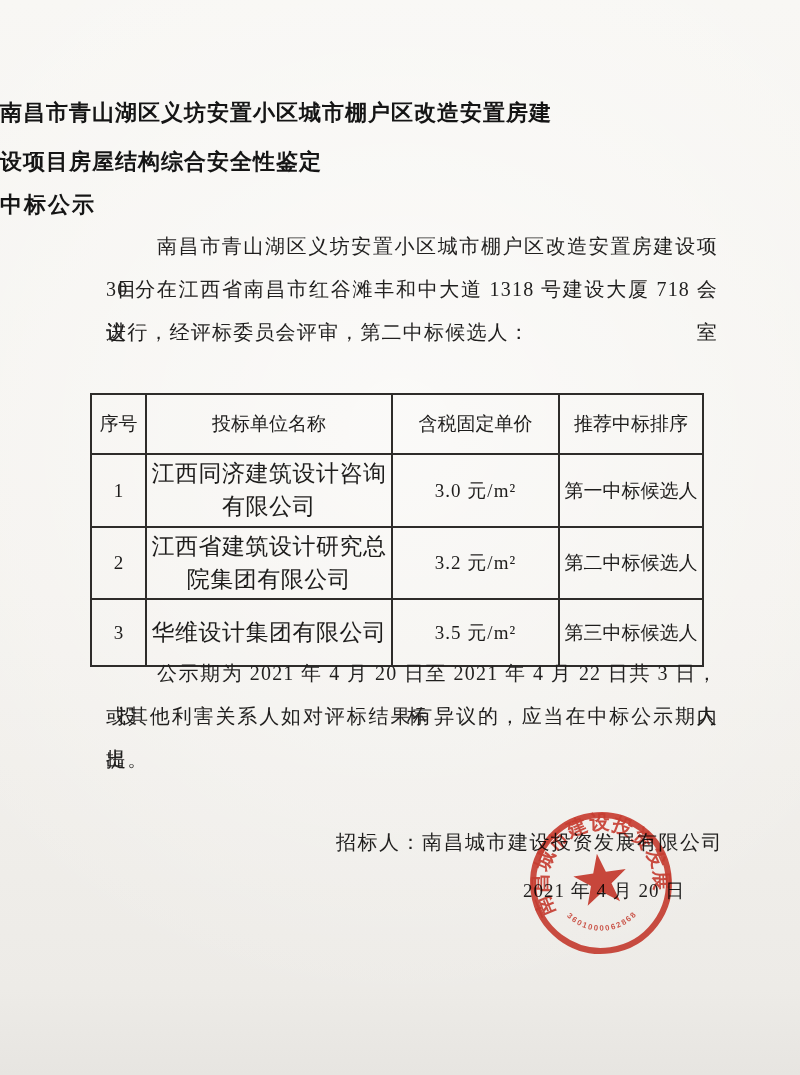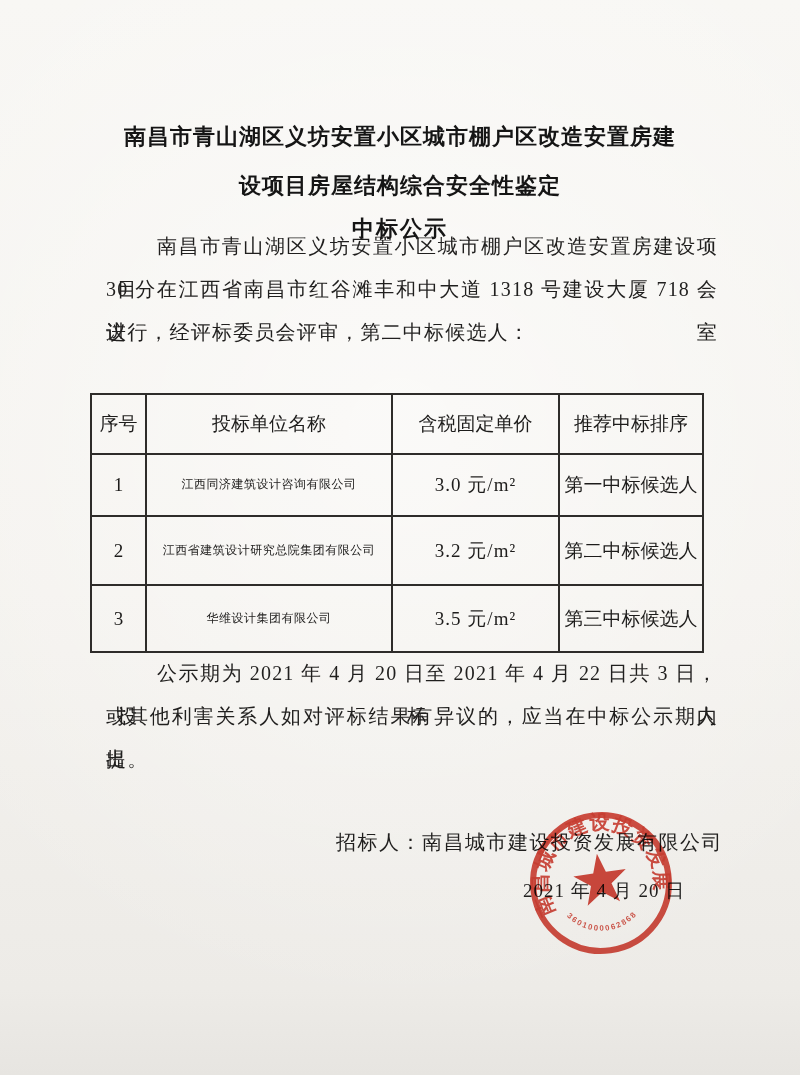--- a/index.html
+++ b/index.html
@@ -8,23 +8,23 @@
     width:800px;height:1075px;
     margin:0 auto;
     background:
       radial-gradient(120% 90% at 50% 40%, rgba(255,255,255,.55) 0%, rgba(255,255,255,0) 60%),
       linear-gradient(180deg,#f8f7f4 0%,#f4f2ee 55%,#edebe7 92%,#e7e5e1 100%);
     overflow:hidden;
     font-family:"Liberation Serif","DejaVu Serif",serif;
     color:#1c1b1a;
   }
   .title{
-    position:absolute;left:0;width:800px;text-align:center;
+    position:absolute;left:0;width:800px;
     font-family:"Liberation Sans","DejaVu Sans",sans-serif;
-    font-weight:bold;font-size:22px;letter-spacing:1px;color:#151515;margin-top:24px;
+    font-weight:bold;font-size:22px;letter-spacing:1px;color:#151515;
   }
   .title1{top:98px;}
   .title2{top:147px;}
   .subtitle{top:190px;font-size:22px;letter-spacing:2px;}
   .para{position:absolute;left:106px;width:612px;font-size:20px;color:#201f1e;}
   .para .line{height:43px;line-height:43px;letter-spacing:1.2px;white-space:nowrap;}
   .para .line.fill{white-space:normal;text-align:justify;text-align-last:justify;}
   .para .line.indent{text-indent:40px;margin-left:11px;}
   .para1{top:225px;}
   .para2{top:652px;}
@@ -38,21 +38,21 @@
     padding:2px 4px;font-weight:normal;line-height:1.45;font-family:Liberation Serif, serif;
   }
   .col-no{width:55px;}
   .col-company{width:246px;}
   .col-price{width:167px;}
   .col-rank{width:144px;}
   tr.hrow{height:60px;}
   tr.r0{height:62px;}
   tr.r1{height:69px;}
   tr.r2{height:67px;}
-  td.company{font-size:12px;letter-spacing:.5px;}
+  td.company{font-size:23px;letter-spacing:.5px;}
   td.price{letter-spacing:1px;}
   .sig{
     position:absolute;left:336px;top:829px;font-size:20px;letter-spacing:1.5px;
     color:#201f1e;z-index:1;white-space:nowrap;text-align:right;
   }
   .date{
     position:absolute;left:523px;top:878px;font-size:19px;letter-spacing:1px;
     color:#201f1e;z-index:1;white-space:nowrap;
   }
   .seal{

